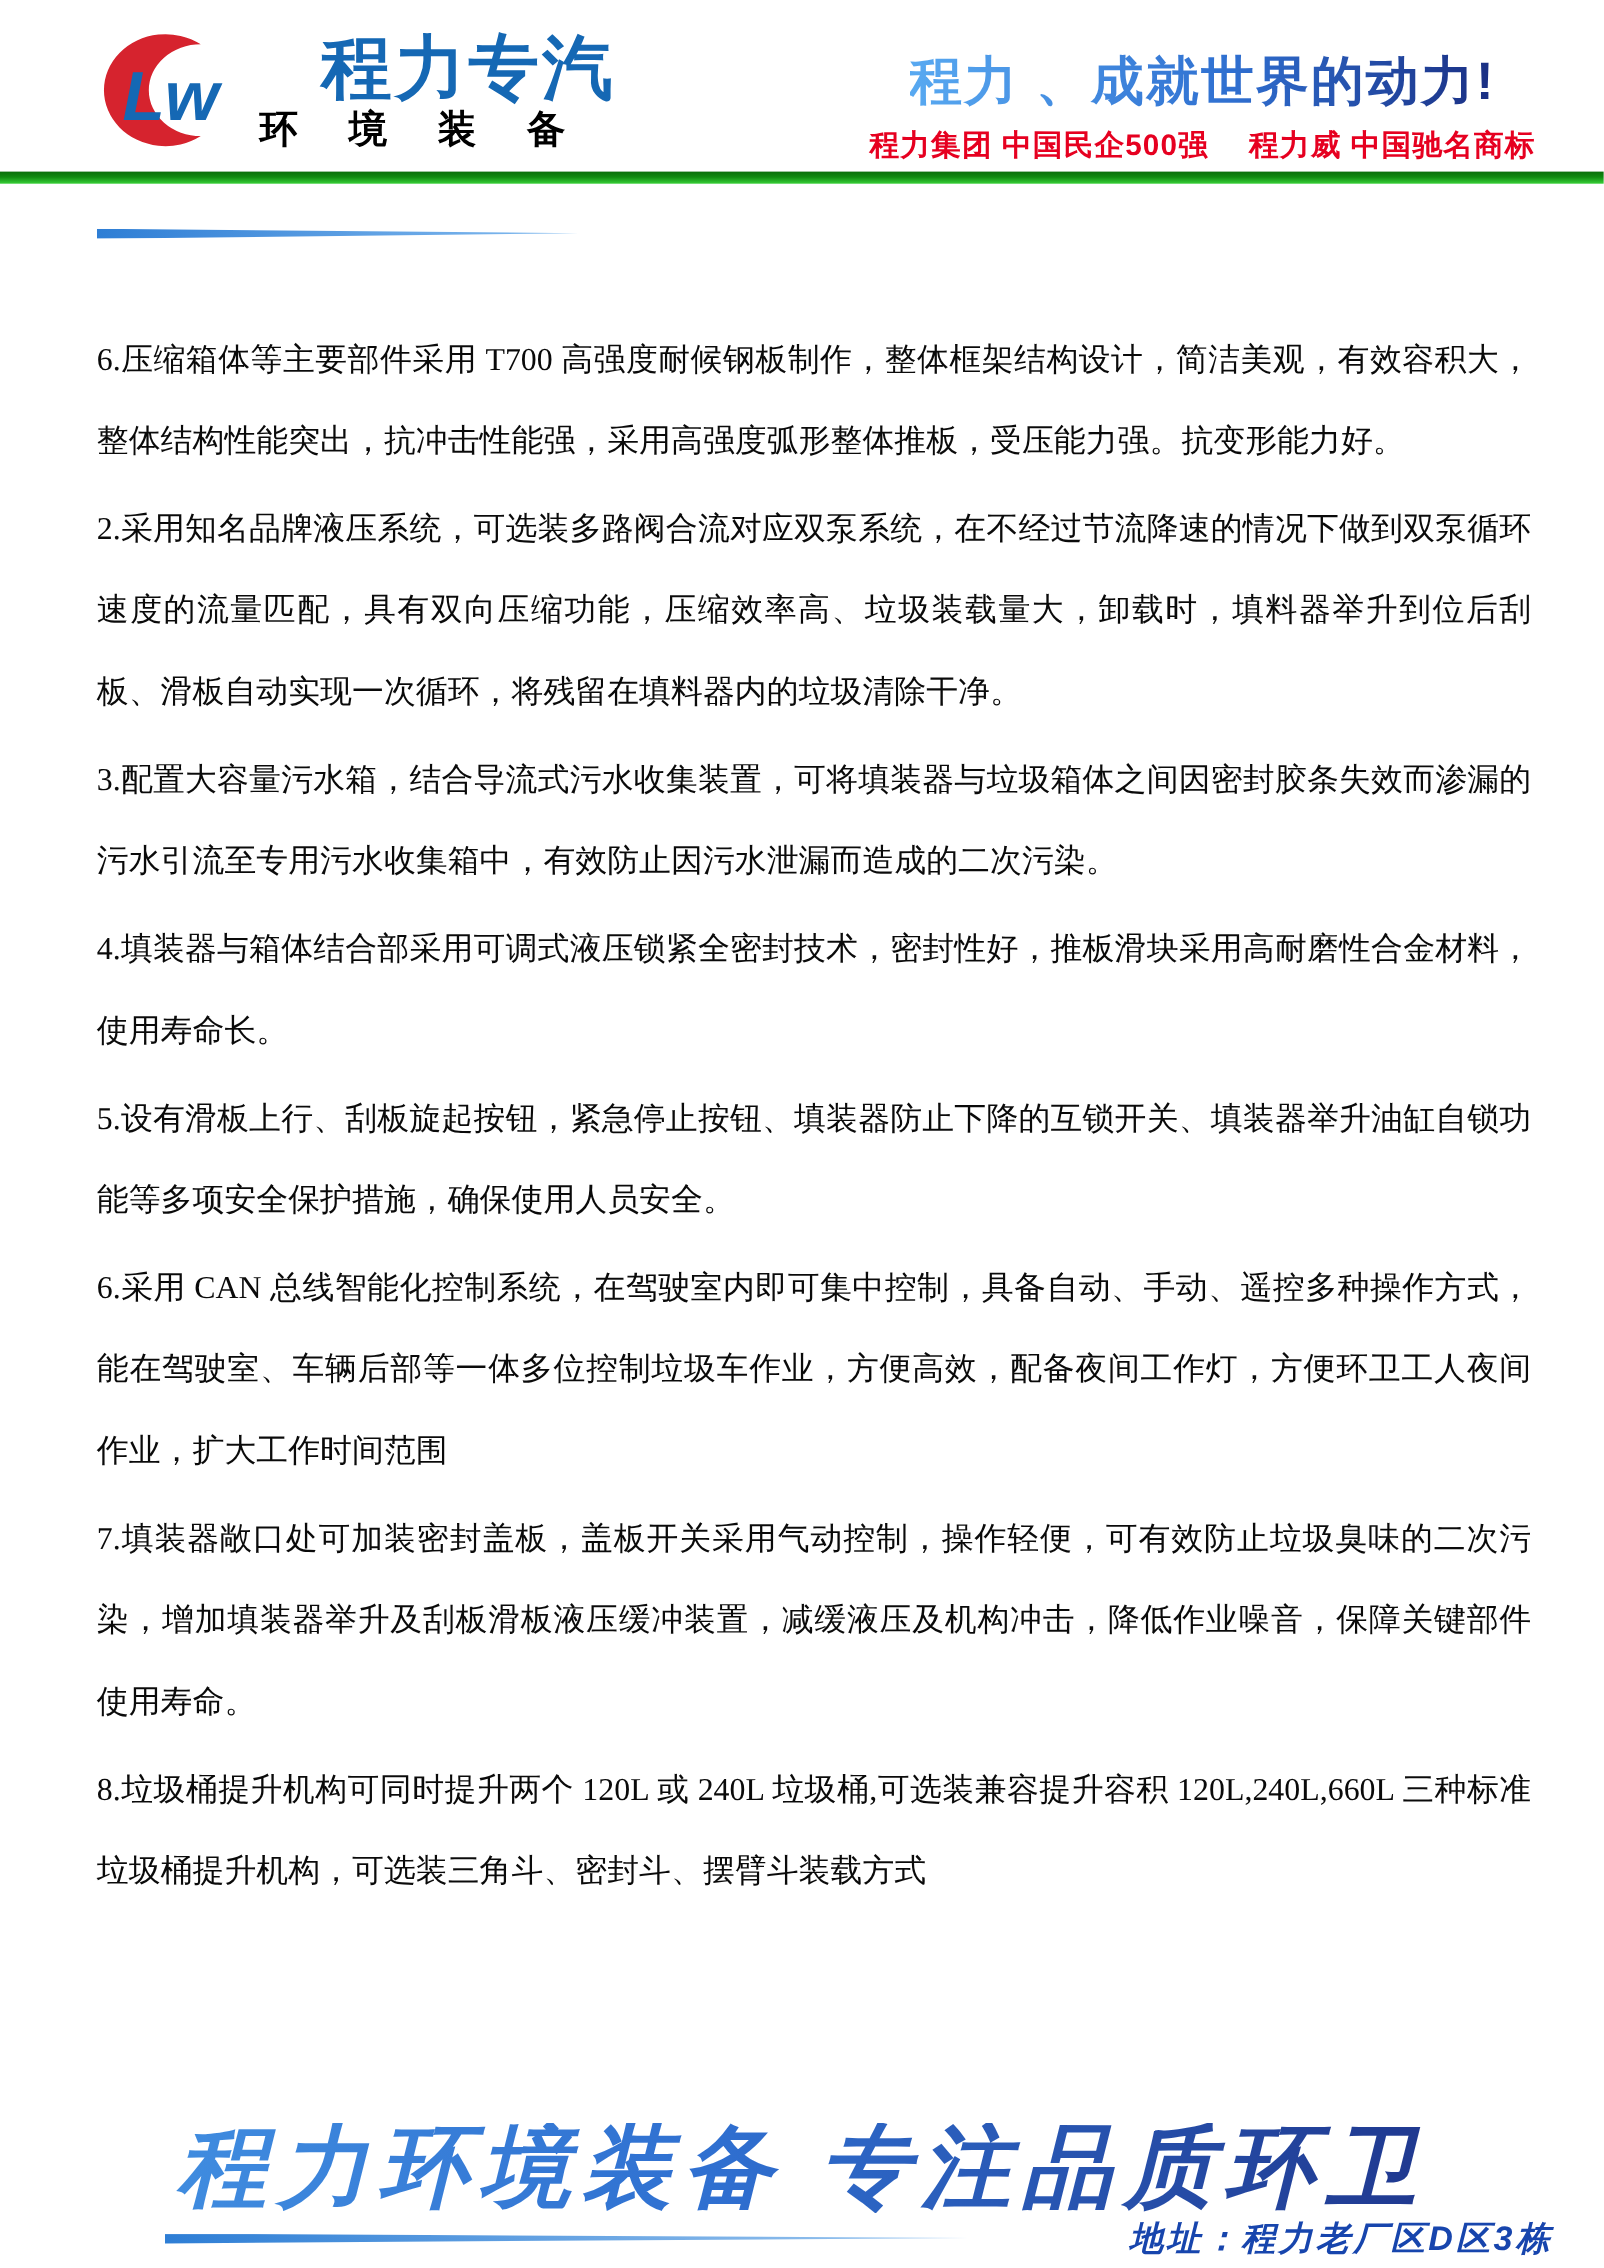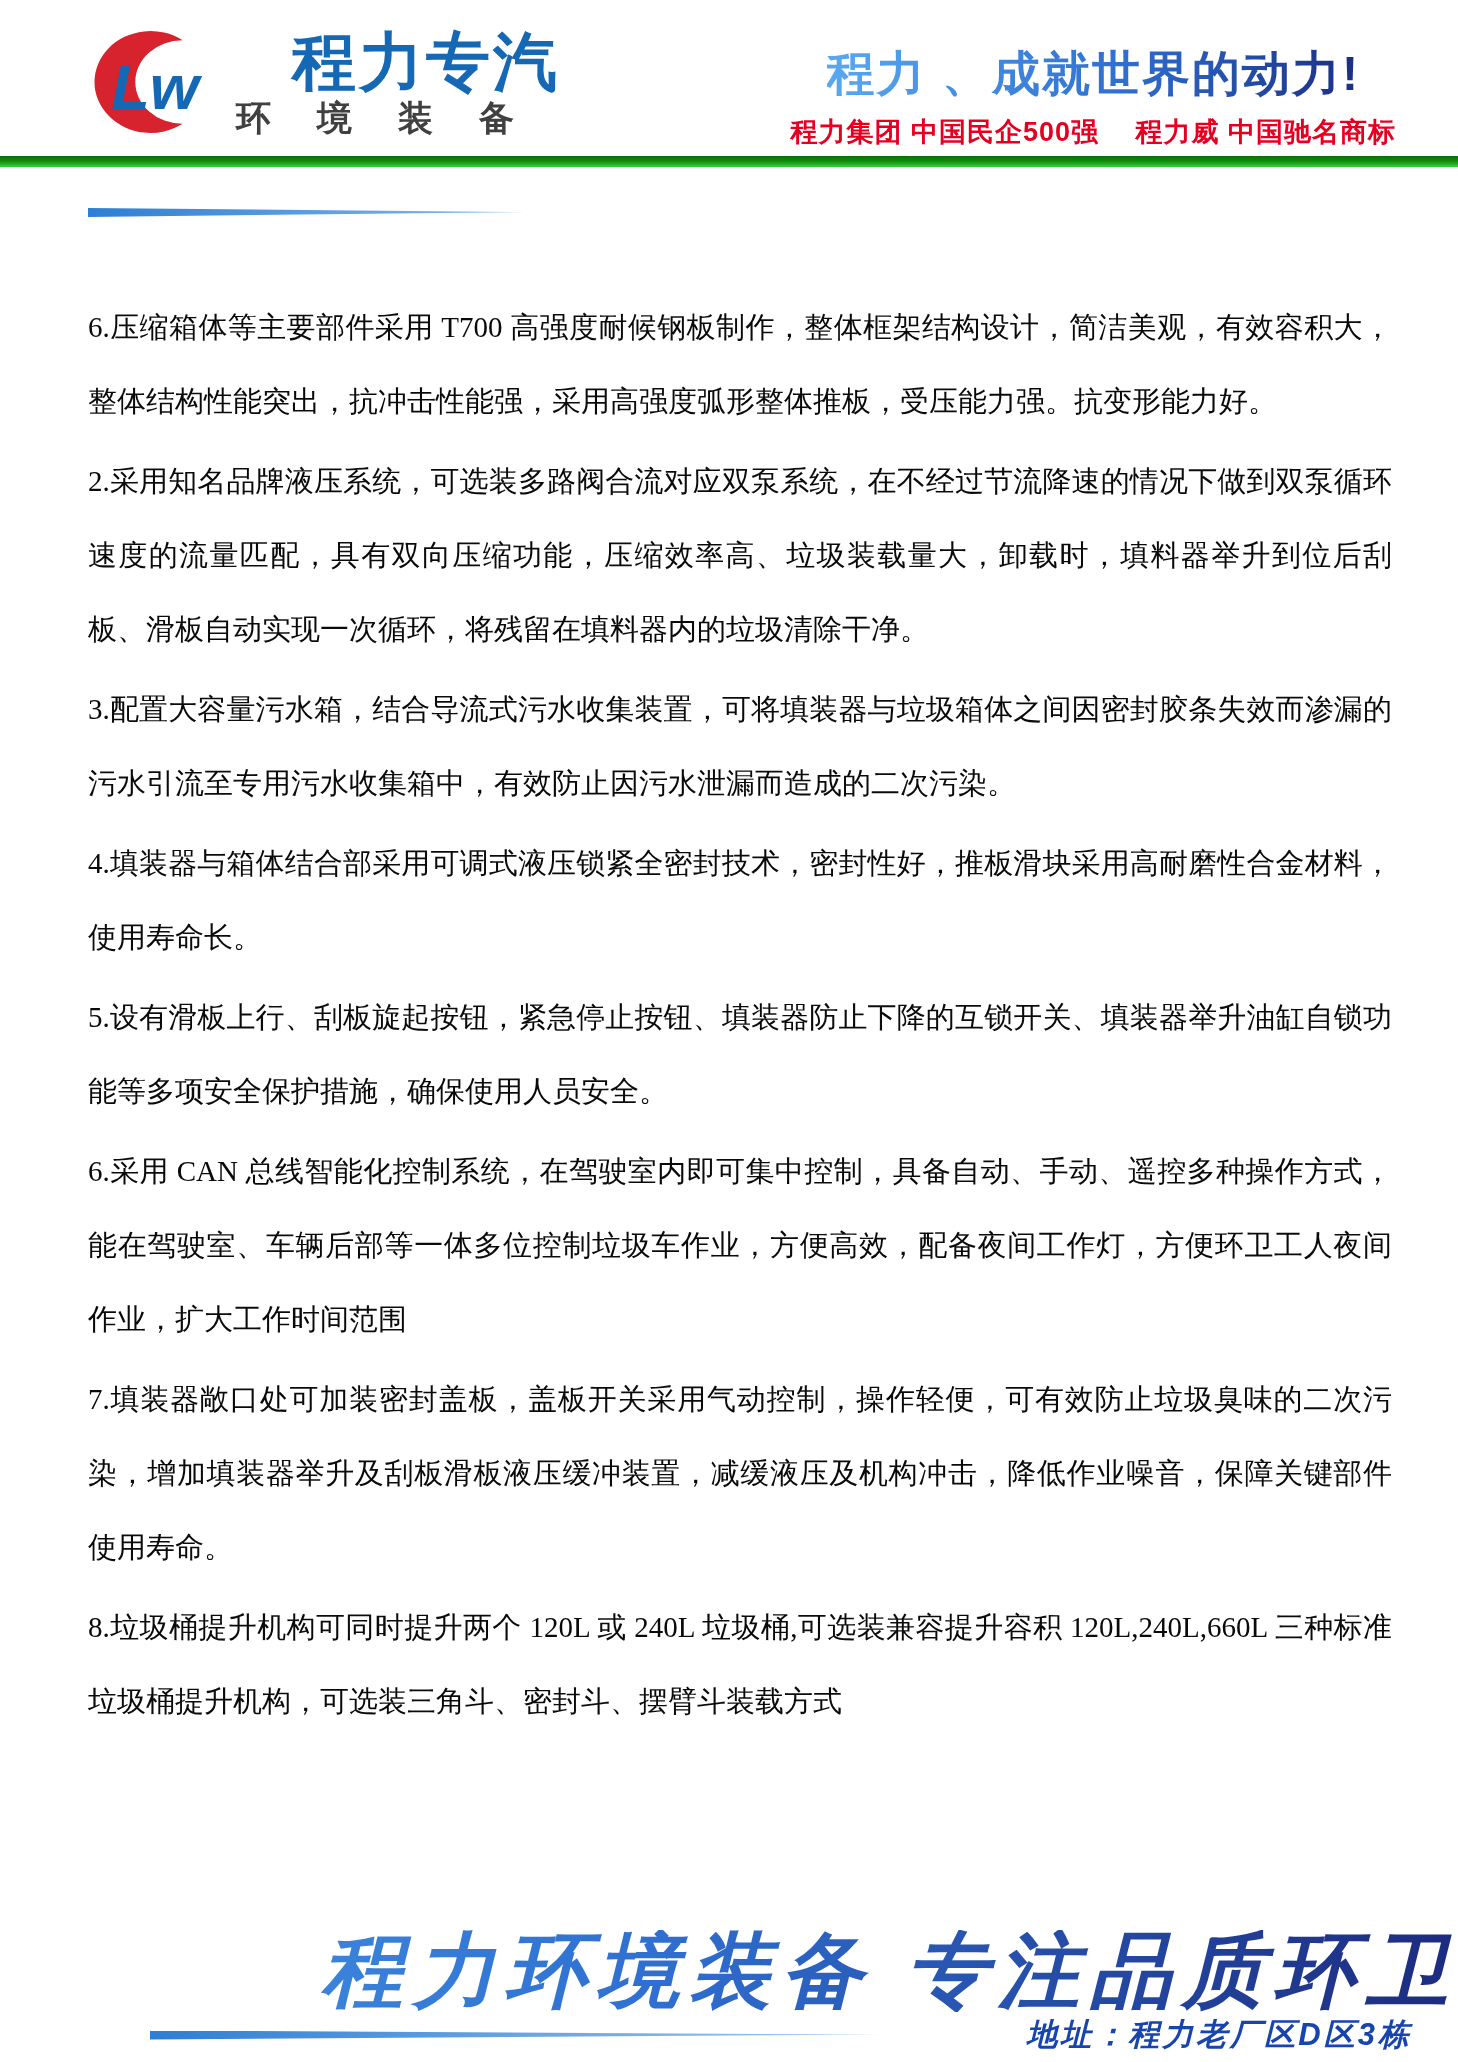--- a/index.html
+++ b/index.html
@@ -13,21 +13,21 @@
   .header { position:absolute; top:0; left:0; width:100%; height:168px; background:#fff; }
   .logo { position:absolute; left:84px; top:26px; display:flex; align-items:center;text-align:right; }
   .logo-mark { width:136px; height:112px; display:block; }
   .logo-mark svg { width:136px; height:112px; display:block; }
   .logo-text { margin-left:16px; }
   .brand {
     font-size:64px; font-weight:bold; color:#1568b4; letter-spacing:3px; line-height:1.0;
     font-family:"Liberation Sans", sans-serif;
   }
   .brand-sub {
-    font-size:35px; font-weight:bold; color:#404040; letter-spacing:46px; line-height:1.0;
+    font-size:35px; font-weight:bold; color:#000000; letter-spacing:46px; line-height:1.0;
     margin-top:6px; white-space:nowrap;
   }
   .header-right { position:absolute; right:62px; top:42px; text-align:center; }
   .grad-text {
     background-clip:text; -webkit-background-clip:text;
     color:transparent; -webkit-text-fill-color:transparent;
   }
   .slogan {
     display:inline-block; font-size:48px; font-weight:bold; letter-spacing:2px;
     background-image:linear-gradient(90deg,#58a9f1 0%, #2f6fd0 55%, #1a2e82 100%);
@@ -58,21 +58,21 @@
   .features {
     position:absolute; left:88px; top:290px; width:1304px;
     font-family:"Liberation Serif","DejaVu Serif", serif;
     font-size:29px; color:#0a0a0a; text-align:justify;
   }
   .features p { line-height:74px; margin-bottom:6px; }
 
   
   .footer { position:absolute; left:0; bottom:6px; width:100%; }
   .banner {
-    text-align:right; font-size:82px; font-weight:bold; font-style:italic;
+    text-align:center; font-size:82px; font-weight:bold; font-style:italic;
     letter-spacing:10px; line-height:1.0; white-space:nowrap;
     background-image:linear-gradient(90deg,#4595e4 0%, #2f6fd0 45%, #1c2b7f 100%);
   }
   .footer-row {
     display:flex; align-items:center; margin-top:2px;
     padding-left:150px; padding-right:46px;
   }
   .swoosh {
     width:730px; height:9px; flex:0 0 auto;
     background:linear-gradient(90deg,#2e7ed5 0%, #9fc9f0 100%);

